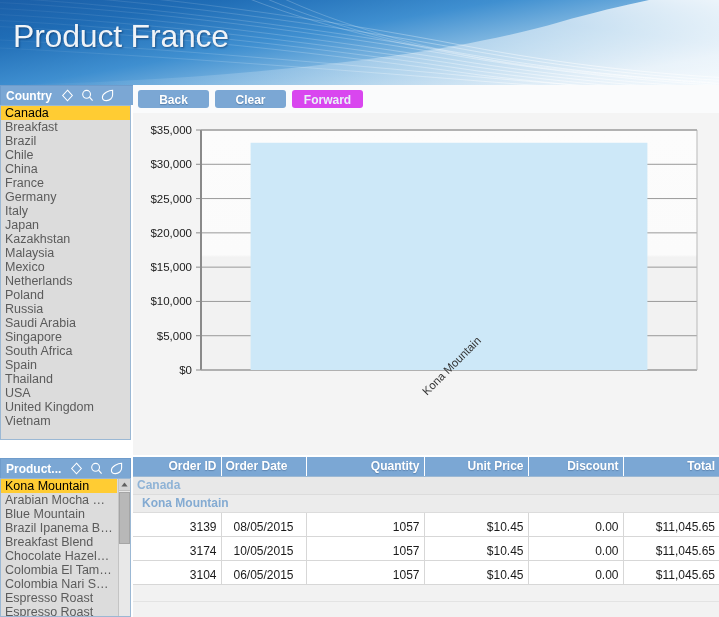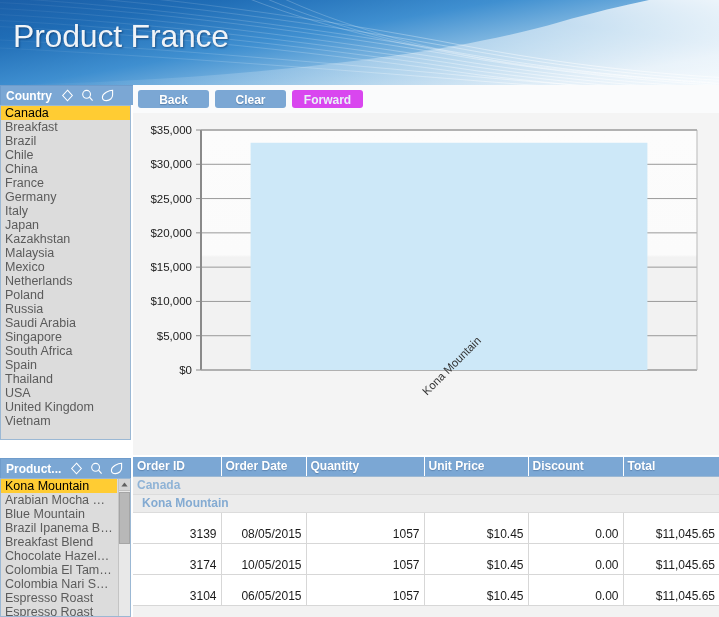--- a/index.html
+++ b/index.html
@@ -121,21 +121,21 @@
     position: absolute; left: 133px; top: 457px;
     width: 586px; height: 160px;
     background: #f2f2f2;
     overflow: hidden;
   }
   #data-table { width: 586px; border-collapse: collapse; table-layout: fixed; }
   #data-table th {
     background: #7ba7d4;
     color: #ffffff;
     font-size: 12px; font-weight: bold;
-    text-align: left;
+    text-align: right;
     padding: 2px 4px 3px 4px;
     height: 17px;
     border-right: 1px solid #ffffff;
     border-bottom: 1px solid #9bb8d4;
     white-space: nowrap;
     text-shadow: 0 1px 1px rgba(40,70,110,0.35);
   }
   #data-table th.left { text-align: left; }
   #data-table th:last-child { border-right: none; }
   .grp-row td {
@@ -145,27 +145,27 @@
     padding: 1px 4px 2px 4px;
     height: 16px;
     border-bottom: 1px solid #dcdcdc;
     white-space: nowrap;
   }
   .grp-row.lvl2 td { padding-left: 9px; color: #84abd2; background: #ececec; }
   .data-row td {
     font-size: 12px; color: #1a1a1a;
     background: #ffffff;
     text-align: right;
-    padding: 14px 4px 2px 4px;
+    padding: 7px 4px 2px 4px;
     height: 16px;
     border-right: 1px solid #d7d7d7;
     border-bottom: 1px solid #d7d7d7;
     white-space: nowrap;
   }
-  .data-row td.left { text-align: right; }
+  .data-row td.left { text-align: center; }
   .data-row td:last-child { border-right: none; }
   .pad-row td {
     background: #f2f2f2; height: 17px;
     border-bottom: 1px solid #e3e3e3;
     padding: 0;
   }
   .pad-row.ruled td { border-right: 1px solid #d7d7d7; }
   .pad-row.ruled td:last-child { border-right: none; }
 </style>
 </head>

